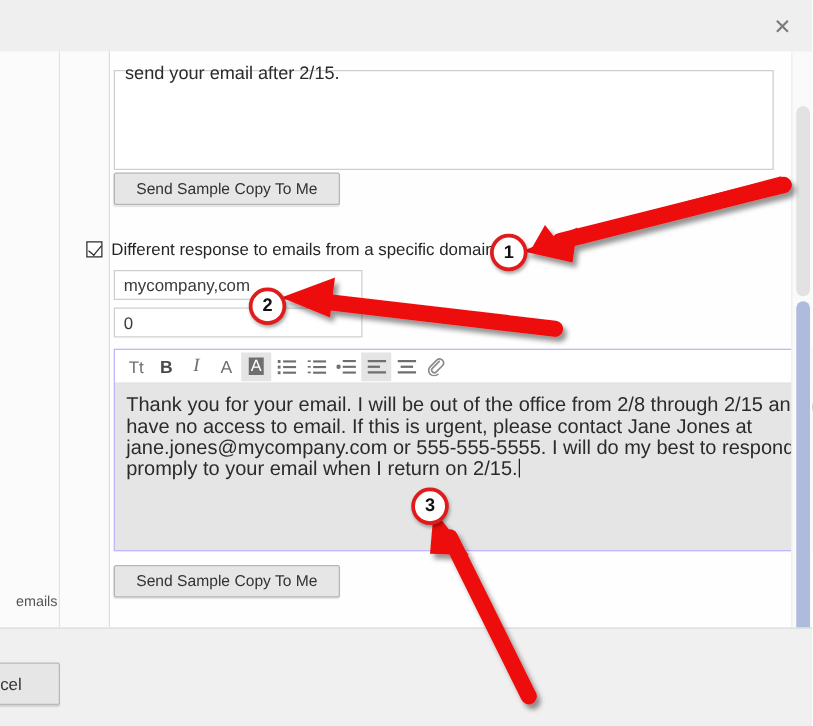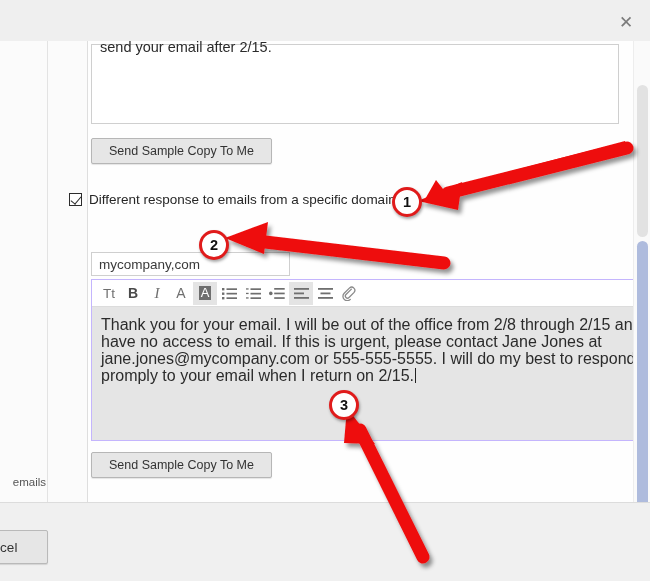--- a/index.html
+++ b/index.html
@@ -48,21 +48,21 @@
   .cancel-btn{
     position:absolute;left:-38px;top:530px;width:86px;height:34px;
     background:#e6e6e6;border:1px solid #b9b9b9;border-radius:2px;
     display:flex;align-items:center;justify-content:center;
     font-size:13.5px;color:#333;box-sizing:border-box;
     box-shadow:0 1px 1px rgba(0,0,0,.12);cursor:pointer;
   }
 
   
   .ta-top{
-    position:absolute;left:91px;top:44px;width:528px;height:80px;
+    position:absolute;left:91px;top:56px;width:528px;height:80px;
     background:#fff;border:1px solid #cfcfcf;box-sizing:border-box;
   }
   .ta-top .txt{
     position:absolute;left:8px;top:-6px;font-size:14.5px;color:#2b2b2b;
     white-space:nowrap;
   }
   .send-btn{
     background:#e6e6e6;border:1px solid #b6b6b6;border-radius:2px;
     font-size:12.5px;color:#333;height:26px;padding:0 17px;
     display:inline-flex;align-items:center;box-sizing:border-box;
@@ -82,21 +82,20 @@
     border-right:1.7px solid #2b2b2b;border-bottom:1.7px solid #2b2b2b;
     transform:rotate(40deg);
   }
   .cb-label{font-size:13.5px;color:#262626;white-space:nowrap;}
 
   .inp{
     position:absolute;left:91px;width:199px;height:24px;
     background:#fff;border:1px solid #cfcfcf;box-sizing:border-box;
     font-size:13.5px;color:#3a3a3a;padding:0 7px;line-height:22px;
     font-family:"Liberation Sans",sans-serif;
-    margin-top:36px;
   }
   .inp-domain{top:216px;}
   .inp-delay{top:246px;}
 
   
   .rte{
     position:absolute;left:91px;top:279px;width:604px;height:162px;
     border:1px solid #c4b5fd;background:#e5e5e5;box-sizing:border-box;
   }
   .rte-tb{

